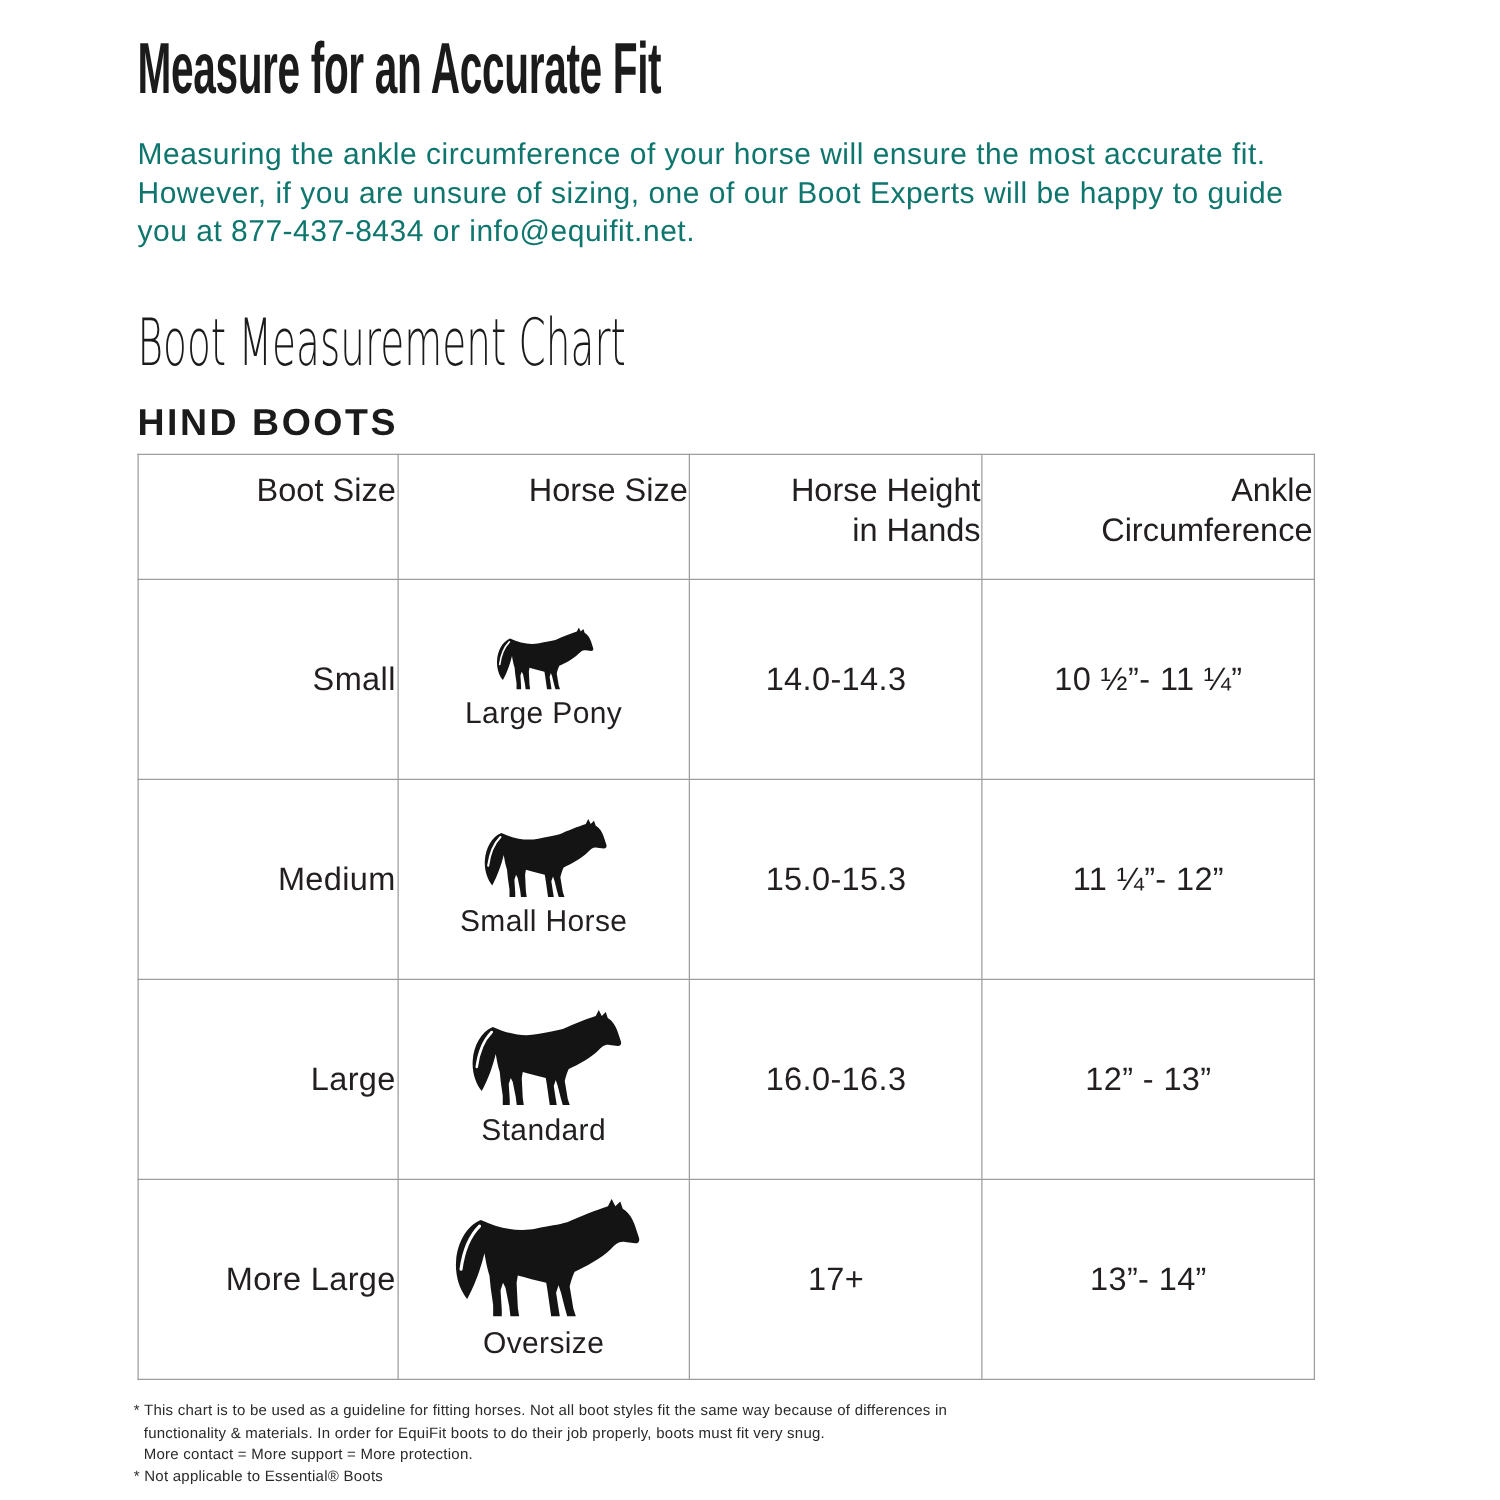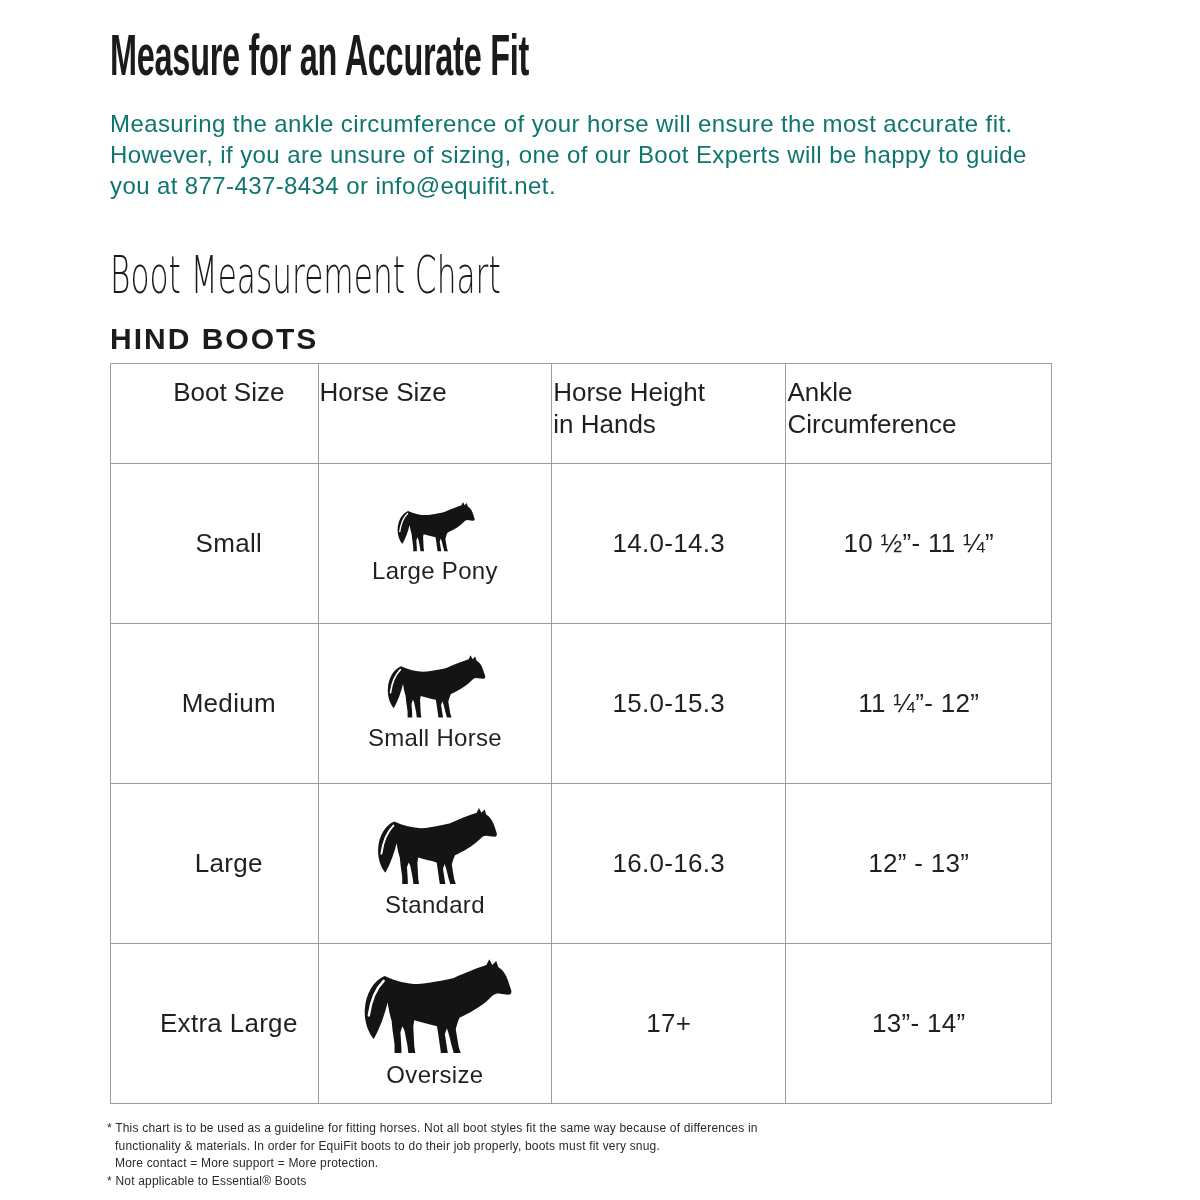--- a/index.html
+++ b/index.html
@@ -69,34 +69,34 @@
   }
   .size-table th, .size-table td {
     border: 1px solid #9d9d9d;
     font-weight: 400;
     color: #231f20;
   }
   .size-table th {
     height: 86px;
     vertical-align: top;
     padding-top: 12px;
-    text-align: left;
+    text-align: right;
     font-size: 26px;
     line-height: 32px;
     white-space: pre-line;
   }
   .size-table td {
     height: 157px;
     vertical-align: middle;
     text-align: center;
     font-size: 26px;
     letter-spacing: 0.3px;
   }
   .size-table th.c1, .size-table td.c1 {
-    text-align: center;
+    text-align: right;
     padding-left: 30px;
     margin-left: 28px;
   }
   td.c2 { padding: 0; }
   .horse-wrap {
     display: flex;
     flex-direction: column;
     align-items: center;
     justify-content: center;
     gap: 3px;
@@ -211,21 +211,21 @@
             <svg class="horse-icon s3" viewBox="0 0 160 100">
                 <use href="#horse"></use>
               </svg>
             <div class="horse-label">Standard</div>
           </div>
         </td>
         <td>16.0-16.3</td>
         <td>12” - 13”</td>
       </tr>
       <tr>
-        <td class="c1">Extra Large</td>
+        <td class="c1">More Large</td>
         <td class="c2">
           <div class="horse-wrap">
             <svg class="horse-icon s4" viewBox="0 0 160 100">
                 <use href="#horse"></use>
               </svg>
             <div class="horse-label">Oversize</div>
           </div>
         </td>
         <td>17+</td>
         <td>13”- 14”</td>

